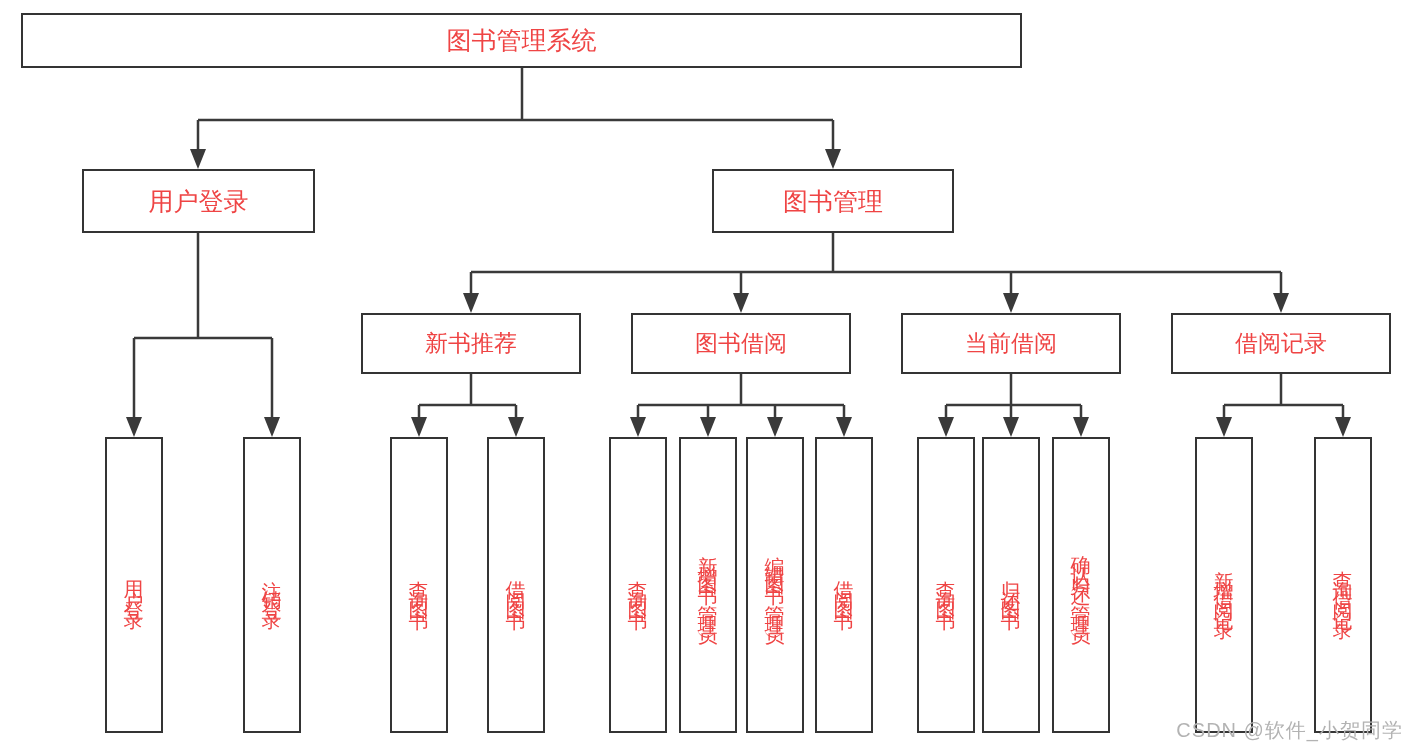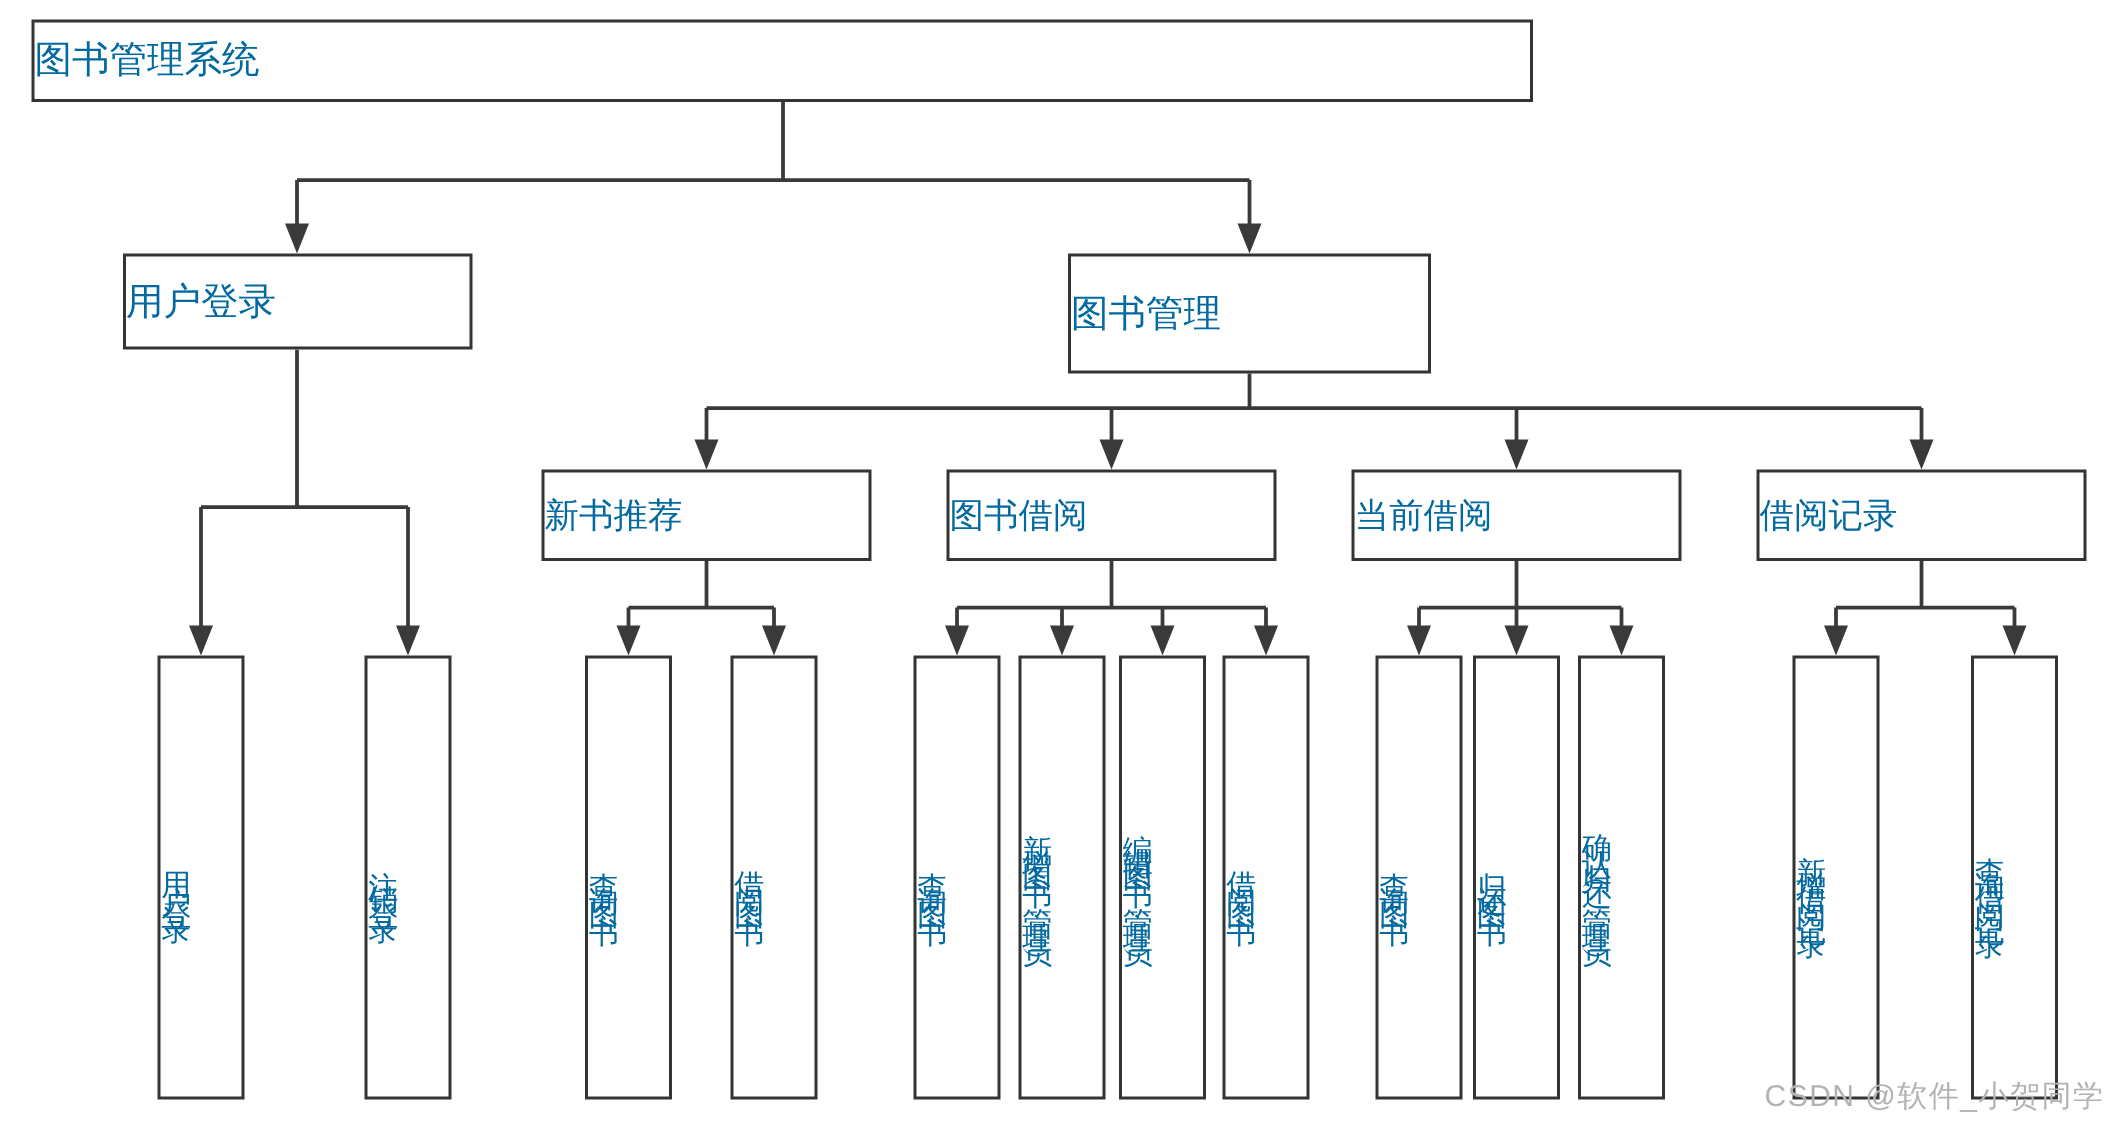--- a/index.html
+++ b/index.html
@@ -16,22 +16,22 @@
     left: 0; top: 0;
     width: 1405px; height: 747px;
   }
   .node {
     position: absolute;
     box-sizing: border-box;
     background: #ffffff;
     border: 2.5px solid #343434;
     display: flex;
     align-items: center;
-    justify-content: flex-start;
-    color: #0369a1;
+    justify-content: center;
+    color: #ef4444;
   }
   .hbox span { white-space: nowrap; line-height: 1; }
   .h1 span { font-size: 25px; }
   .h2 span { font-size: 25px; }
   .h3 span { font-size: 23px; }
   .vbox span {
     writing-mode: vertical-rl;
     text-orientation: mixed;
     font-size: 20px;
     letter-spacing: 10px;
@@ -74,21 +74,21 @@
     </g>
   </svg>
 
   <div class="node hbox h1" style="left:21px; top:13px; width:1001px; height:55px;">
     <span>图书管理系统</span>
   </div>
 
   <div class="node hbox h2" style="left:82px; top:169px; width:233px; height:64px;">
     <span>用户登录</span>
   </div>
-  <div class="node hbox h2" style="left:712px; top:169px; width:242px; height:80px;">
+  <div class="node hbox h2" style="left:712px; top:169px; width:242px; height:64px;">
     <span>图书管理</span>
   </div>
 
   <div class="node hbox h3" style="left:361px; top:313px; width:220px; height:61px;">
     <span>新书推荐</span>
   </div>
   <div class="node hbox h3" style="left:631px; top:313px; width:220px; height:61px;">
     <span>图书借阅</span>
   </div>
   <div class="node hbox h3" style="left:1171px; top:313px; width:220px; height:61px;">

